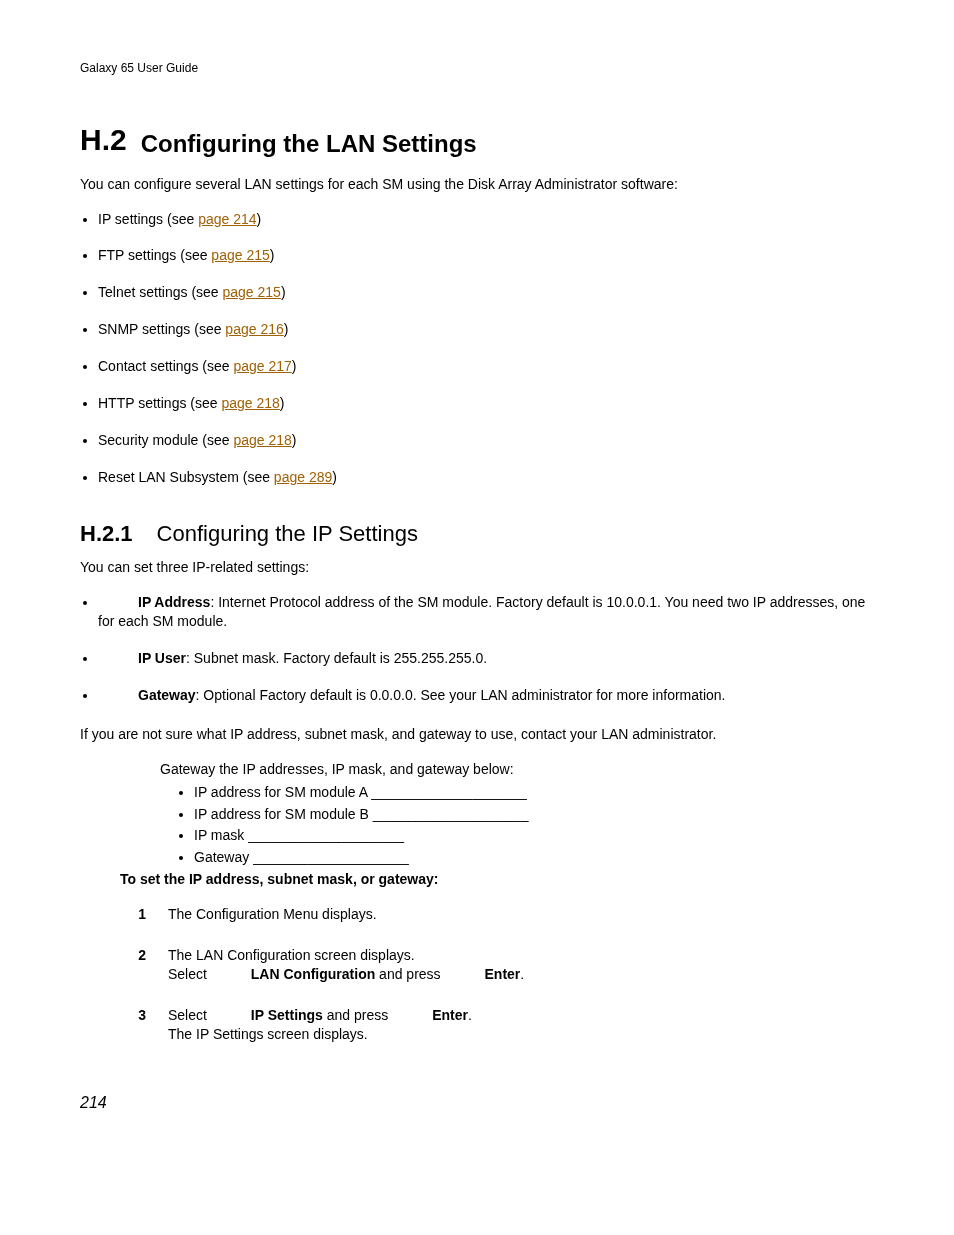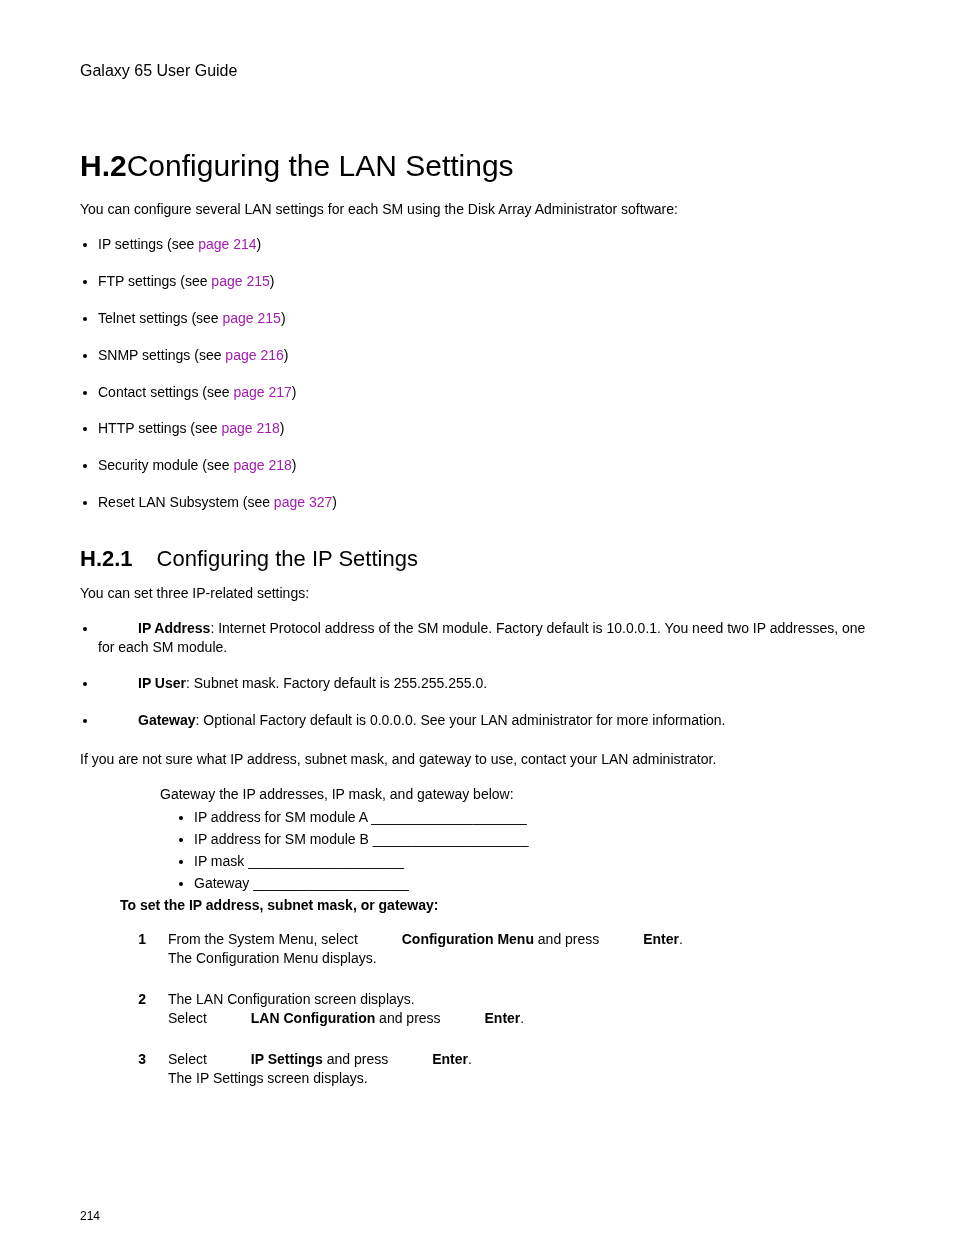--- a/index.html
+++ b/index.html
@@ -5,41 +5,42 @@
   body {
     font-family: Arial, Helvetica, sans-serif;
     font-size: 14px;
     color: #000;
     background: #fff;
     margin: 0;
     padding: 60px 80px 60px 80px;
     line-height: 1.35;
   }
   .header-tag {
-    font-size: 16px;
-    margin-bottom: 64px;
+    font-size: 12px;
+    margin-bottom: 44px;
   }
   .h2-row {
     display: flex;
     align-items: flex-end;
+    gap: 14px;
     margin-bottom: 14px;
   }
   .h2-row .num { font-size: 30px; font-weight: bold; }
-  .h2-row .title { font-size: 30px; font-weight: normal; }
+  .h2-row .title { font-size: 24px; font-weight: bold; }
   .indent-1 { margin-left: 80px; }
   .indent-2 { margin-left: 110px; }
   .indent-3 { margin-left: 150px; }
   ul.bullets {
     list-style: disc;
     padding-left: 18px;
     margin: 10px 0 20px 0;
   }
   ul.bullets > li { margin-bottom: 18px; }
   ul.bullets.tight > li { margin-bottom: 3px; }
-  .xref { color: #a21caf; }
+  .xref { color: #a16207; text-decoration: underline; }
   .h3-row {
     display: flex;
     align-items: baseline;
     gap: 24px;
     margin-top: 32px;
     margin-bottom: 10px;
   }
   .h3-row .num { font-size: 22px; font-weight: bold; }
   .h3-row .title { font-size: 22px; font-weight: normal; }
   .para { margin: 0 0 16px 0; }
@@ -49,22 +50,23 @@
   .step {
     display: flex;
     gap: 22px;
     margin-bottom: 22px;
     margin-left: 50px;
   }
   .step-num { font-weight: bold; width: 16px; text-align: right; }
   .step-body { flex: 1; }
   .bold { font-weight: bold; padding-left: 40px; }
   .page-num {
-    font-size: 12px;
-    margin-top: 120px;
+    font-size: 16px;
+    margin-top: 48px;
+    font-style: italic;
   }
 </style>
 </head>
 <body>
 
 <div class="header-tag">Galaxy 65 User Guide</div>
 
 <div class="h2-row">
   <span class="num">H.2</span>
   <span class="title">Configuring the LAN Settings</span>
@@ -73,21 +75,21 @@
 <div class="indent-1 para">You can configure several LAN settings for each SM using the Disk Array Administrator software:</div>
 
 <ul class="bullets indent-2" id="mainlist">
     <li><span>IP settings (see </span><span class="xref">page 214</span><span>)</span></li>
     <li><span>FTP settings (see </span><span class="xref">page 215</span><span>)</span></li>
     <li><span>Telnet settings (see </span><span class="xref">page 215</span><span>)</span></li>
     <li><span>SNMP settings (see </span><span class="xref">page 216</span><span>)</span></li>
     <li><span>Contact settings (see </span><span class="xref">page 217</span><span>)</span></li>
     <li><span>HTTP settings (see </span><span class="xref">page 218</span><span>)</span></li>
     <li><span>Security module (see </span><span class="xref">page 218</span><span>)</span></li>
-    <li><span>Reset LAN Subsystem (see </span><span class="xref">page 327</span><span>)</span></li>
+    <li><span>Reset LAN Subsystem (see </span><span class="xref">page 289</span><span>)</span></li>
   </ul>
 
 <div class="h3-row" style="margin-left:0;">
   <span class="num">H.2.1</span>
   <span class="title">Configuring the IP Settings</span>
 </div>
 
 <div class="indent-1 para">You can set three IP-related settings:</div>
 
 <ul class="bullets indent-3" id="iplist">
@@ -107,21 +109,20 @@
       <li>Gateway ____________________</li>
     </ul>
 </div>
 
 <div class="indent-1 para bold">To set the IP address, subnet mask, or gateway:</div>
 
 <div class="steps" id="steps">
     <div class="step">
       <div class="step-num">1</div>
       <div class="step-body">
-        <div><span>From the System Menu, select </span><span class="bold">Configuration Menu</span><span> and press </span><span class="bold">Enter</span><span>.</span></div>
         <div>The Configuration Menu displays.</div>
       </div>
     </div>
     <div class="step">
       <div class="step-num">2</div>
       <div class="step-body">
         <div>The LAN Configuration screen displays.</div>
         <div><span>Select </span><span class="bold">LAN Configuration</span><span> and press </span><span class="bold">Enter</span><span>.</span></div>
       </div>
     </div>

